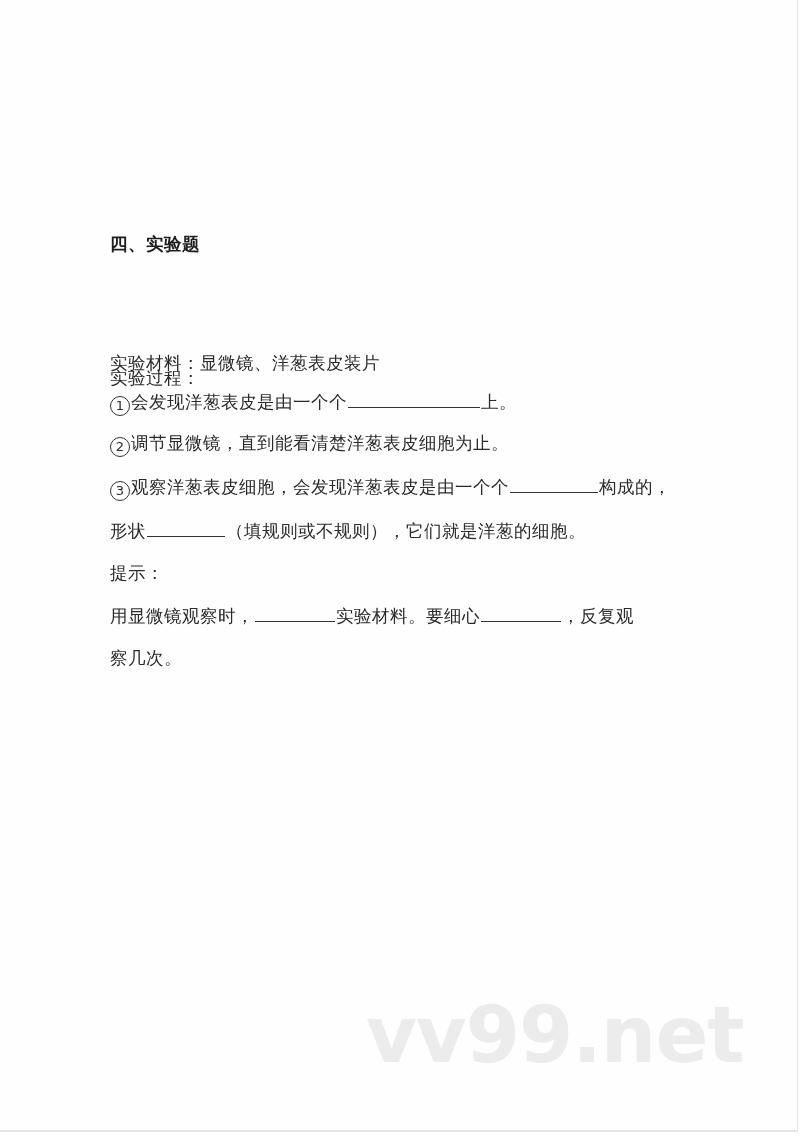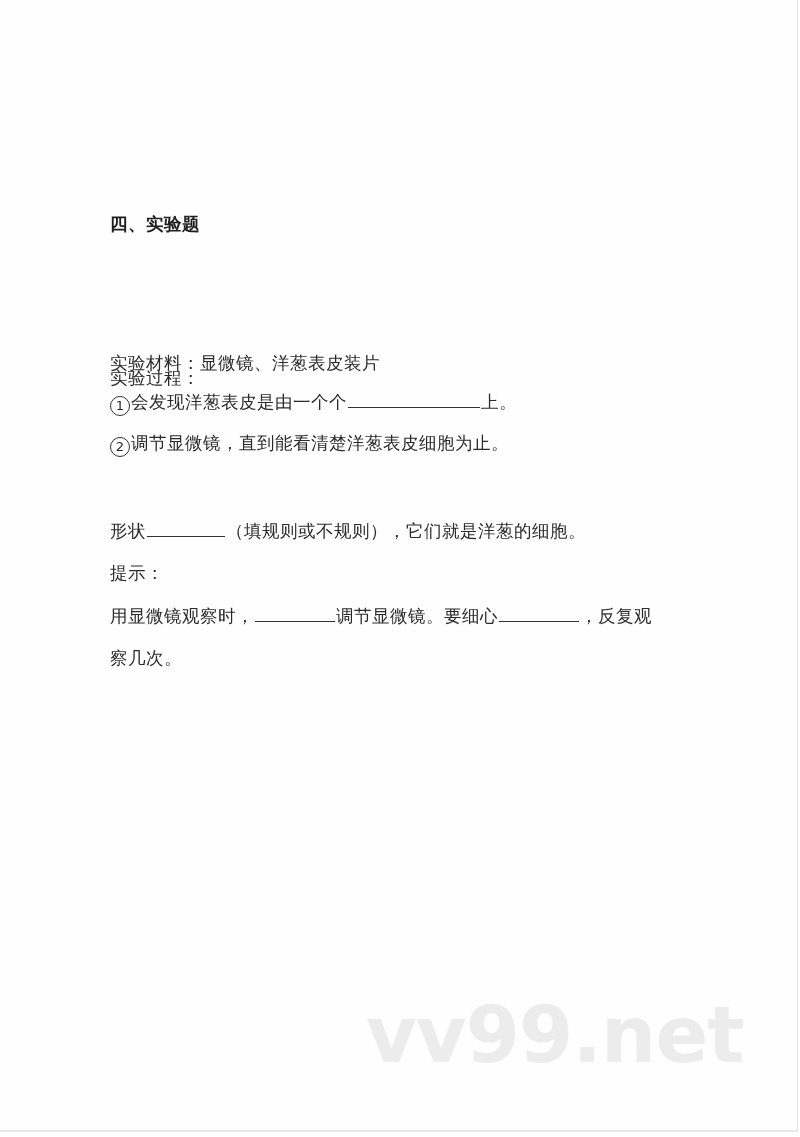--- a/index.html
+++ b/index.html
@@ -70,42 +70,45 @@
       line-height: 80px;
       color: #ececec;
       letter-spacing: -1px;
     }
   </style>
 </head>
 <body>
 
 <div class="page">
 
-  <div class="line heading" style="top:212px;">四、实验题</div>
+  <div class="line heading" style="top:233px;font-family:Liberation Mono, monospace;">四、实验题</div>
 
 
   <div class="line" style="top:304px;margin-top:47px;">实验材料：显微镜、洋葱表皮装片</div>
 
   <div class="line" style="top:346px;margin-top:20px;">实验过程：</div>
 
   <div class="line" style="top:389px;">
     <span class="circ">1</span><span>会发现洋葱表皮是由一个个</span><span class="blank" style="width:132px;"></span><span>上。</span>
   </div>
 
   <div class="line" style="top:431px;">
     <span class="circ">2</span><span>调节显微镜，直到能看清楚洋葱表皮细胞为止。</span>
   </div>
 
+  <div class="line" style="top:474px;">
+    <span class="circ">3</span><span>观察洋葱表皮细胞，会发现洋葱表皮是由一个个</span><span class="blank" style="width:88px;"></span><span>构成的，</span>
+  </div>
 
   <div class="line" style="top:518px;">
     <span>形状</span><span class="blank" style="width:78px;"></span><span>（填规则或不规则），它们就是洋葱的细胞。</span>
   </div>
 
   <div class="line" style="top:561px;">提示：</div>
 
   <div class="line" style="top:603px;">
-    <span>用显微镜观察时，</span><span class="blank" style="width:80px;"></span><span>调节显微镜。要细心</span><span class="blank" style="width:80px;"></span><span>，反复观</span>
+    <span>用显微镜观察时，</span><span class="blank" style="width:80px;"></span><span>实验材料。要细心</span><span class="blank" style="width:80px;"></span><span>，反复观</span>
   </div>
 
   <div class="line" style="top:646px;">察几次。</div>
 
   <div class="watermark">vv99.net</div>
 </div>
 
 </body></html>

